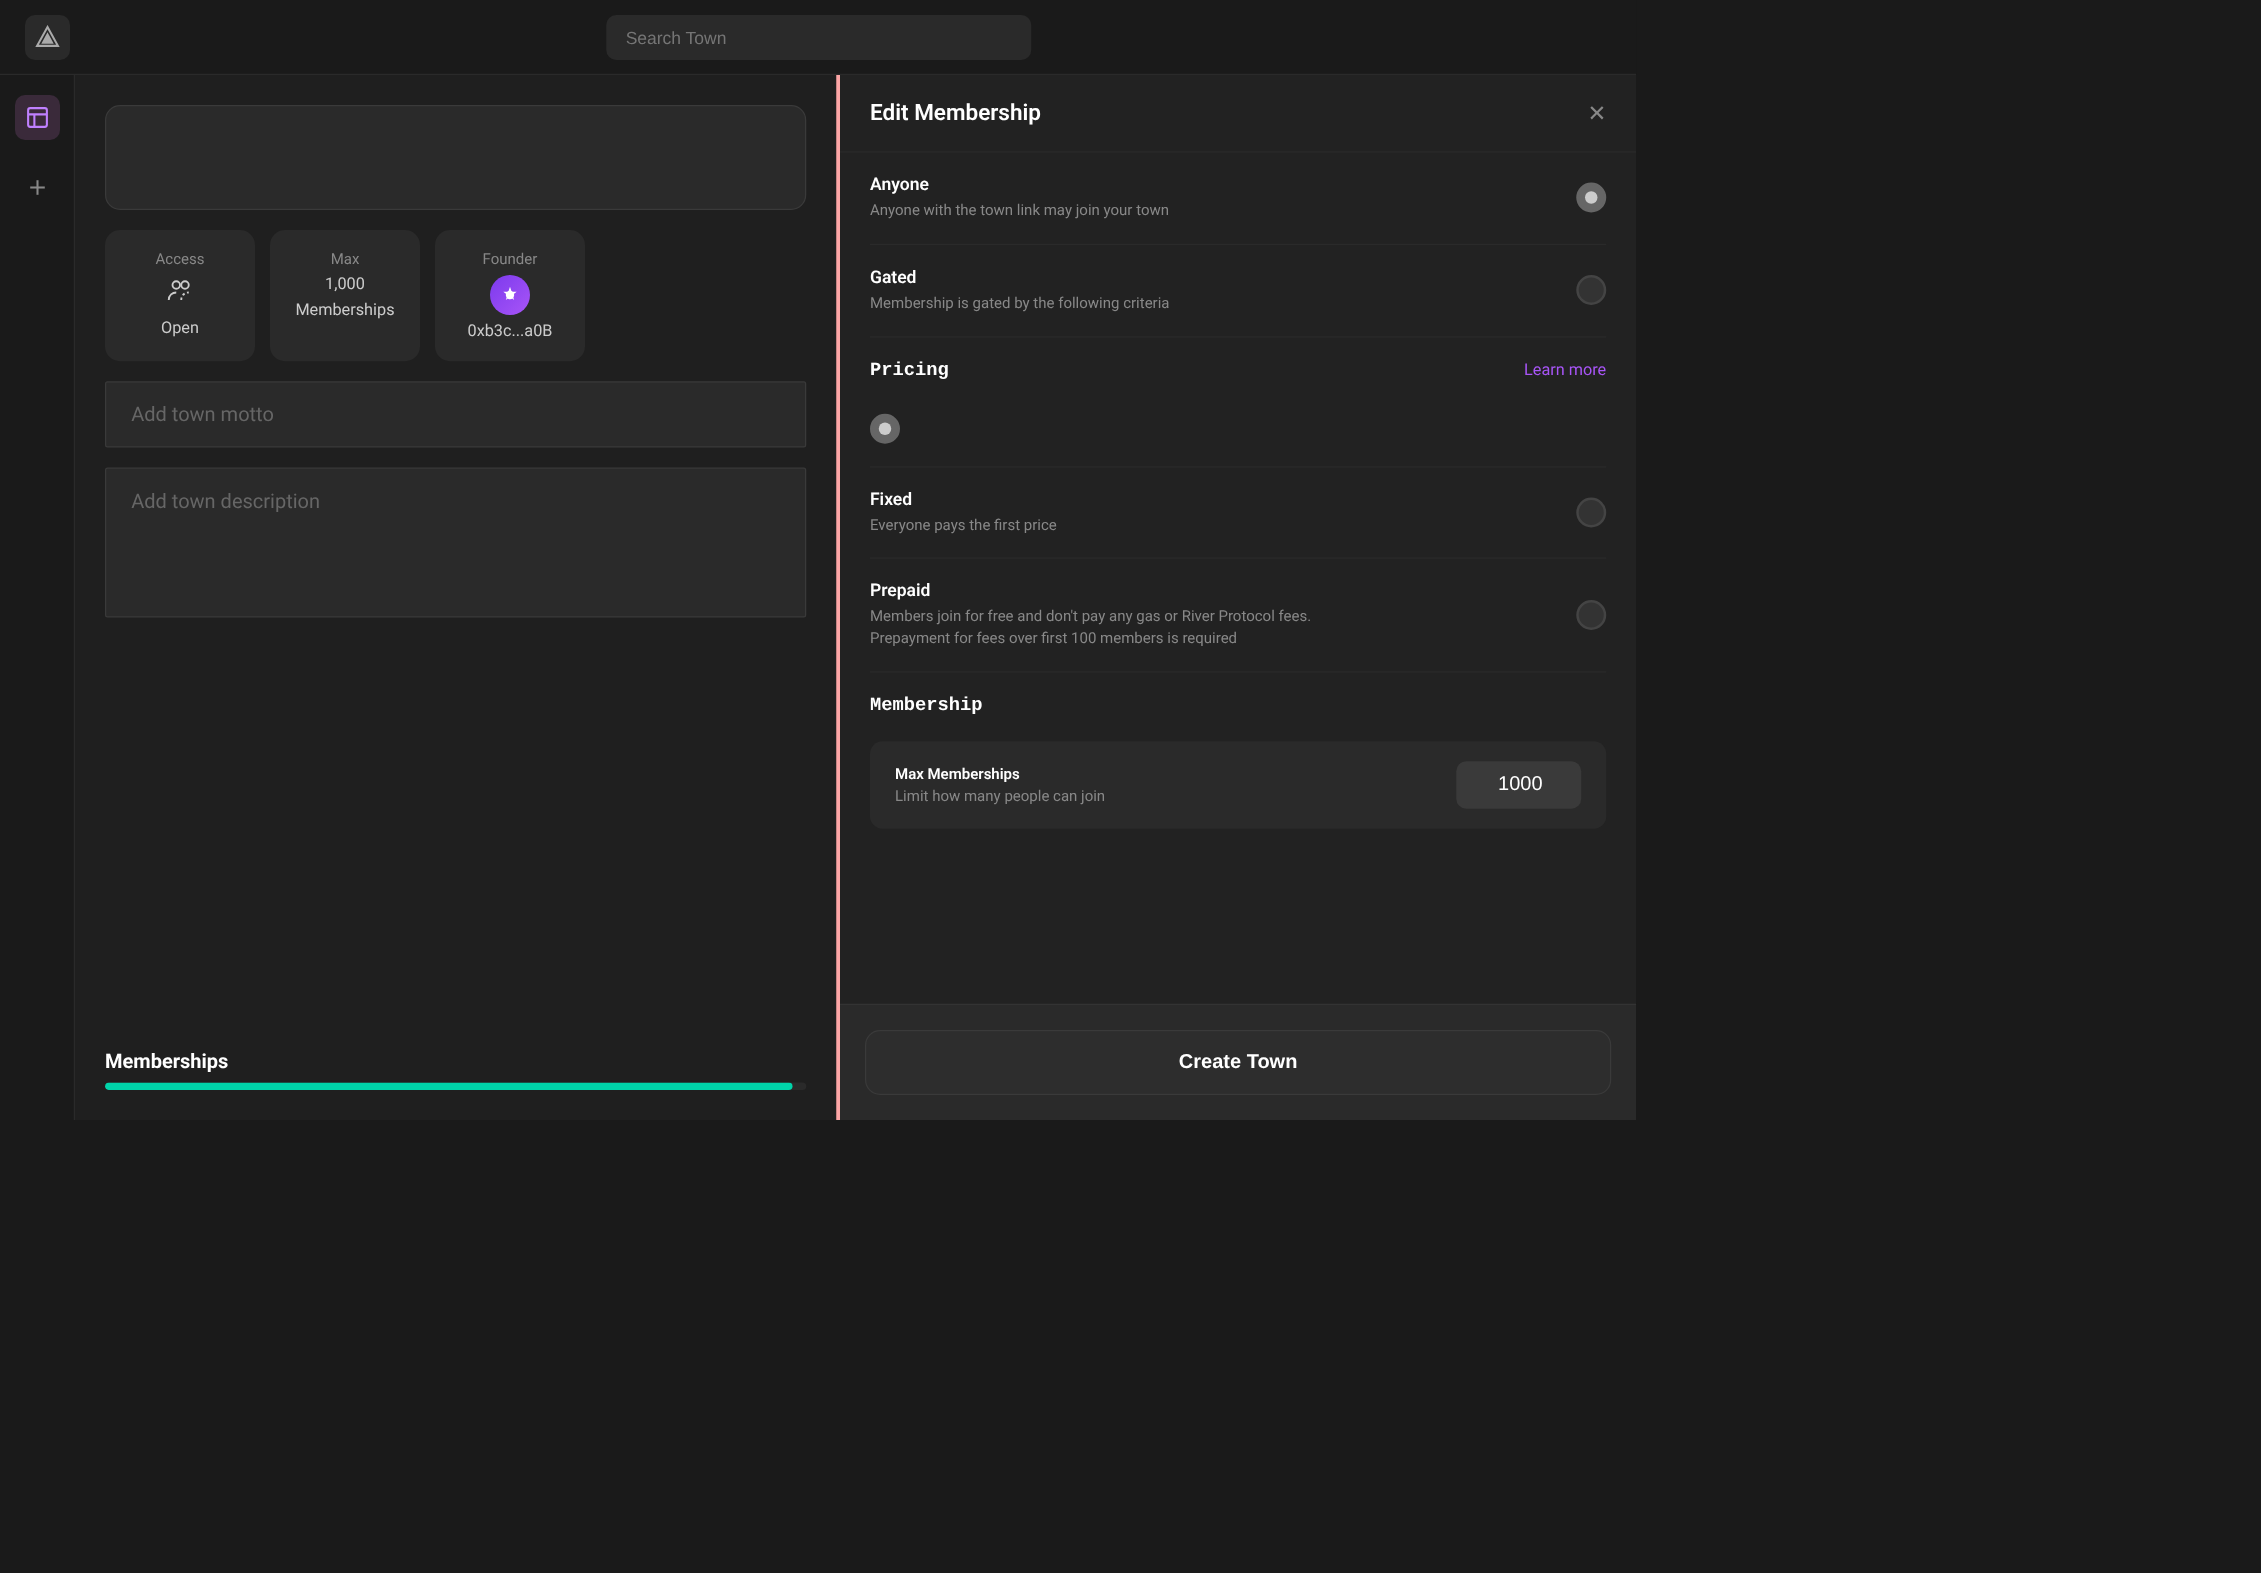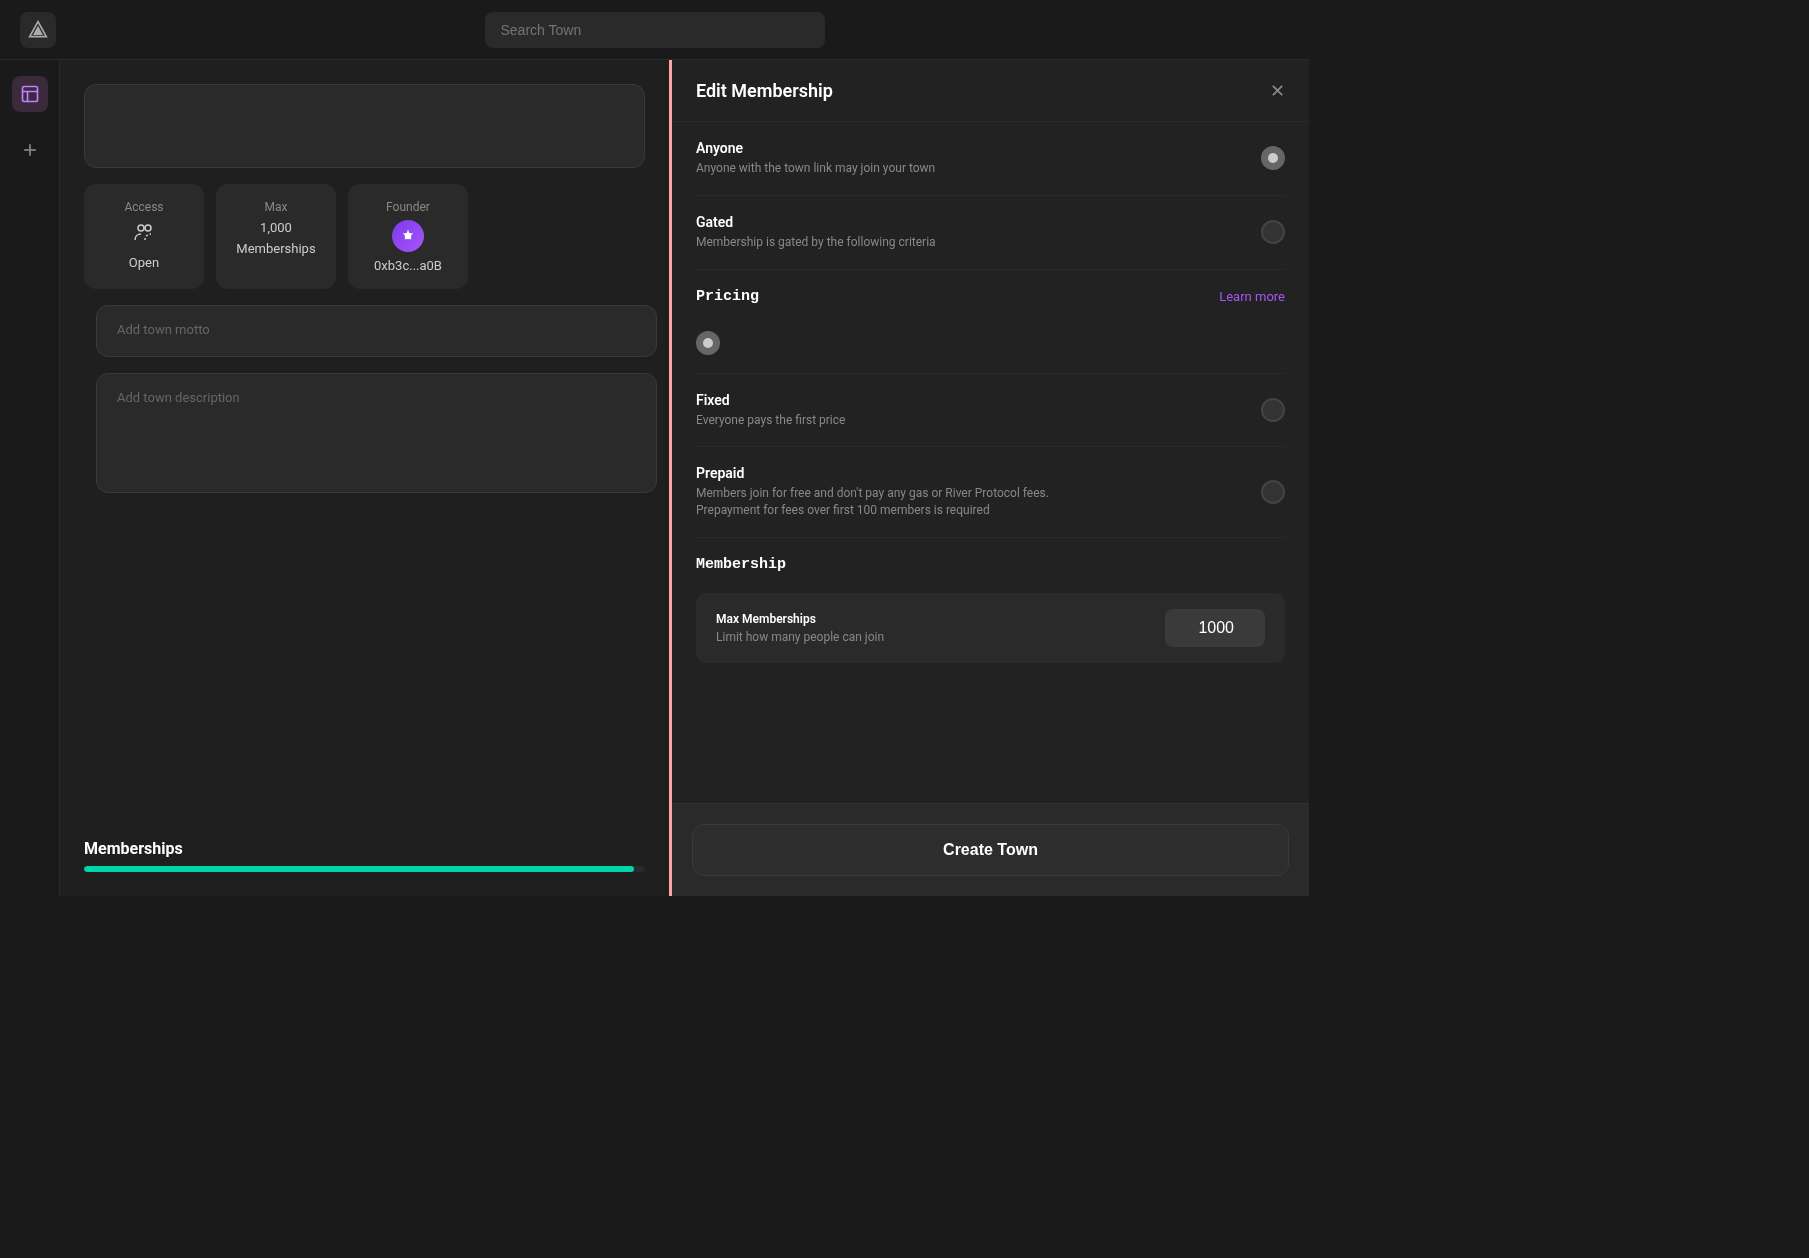--- a/index.html
+++ b/index.html
@@ -133,28 +133,27 @@
       background: linear-gradient(135deg, #7c3aed, #a855f7);
       border-radius: 50%;
       display: flex; align-items: center; justify-content: center;
       font-size: 14px;
     }
 
     
     .text-input-box {
       background: #2a2a2a;
       border: 1px solid #3a3a3a;
-      border-radius: 12px;
+      border-radius: 2px;
       padding: 16px 20px;
       color: #666;
-      font-size: 13px;
+      font-size: 16px;
       width: 100%;
       min-height: 52px;
       outline: none;
-      margin-left: 12px;
     }
     .text-input-box.tall {
       min-height: 120px;
     }
 
     
     .memberships-section {
       margin-top: auto;
     }
     .memberships-title {

